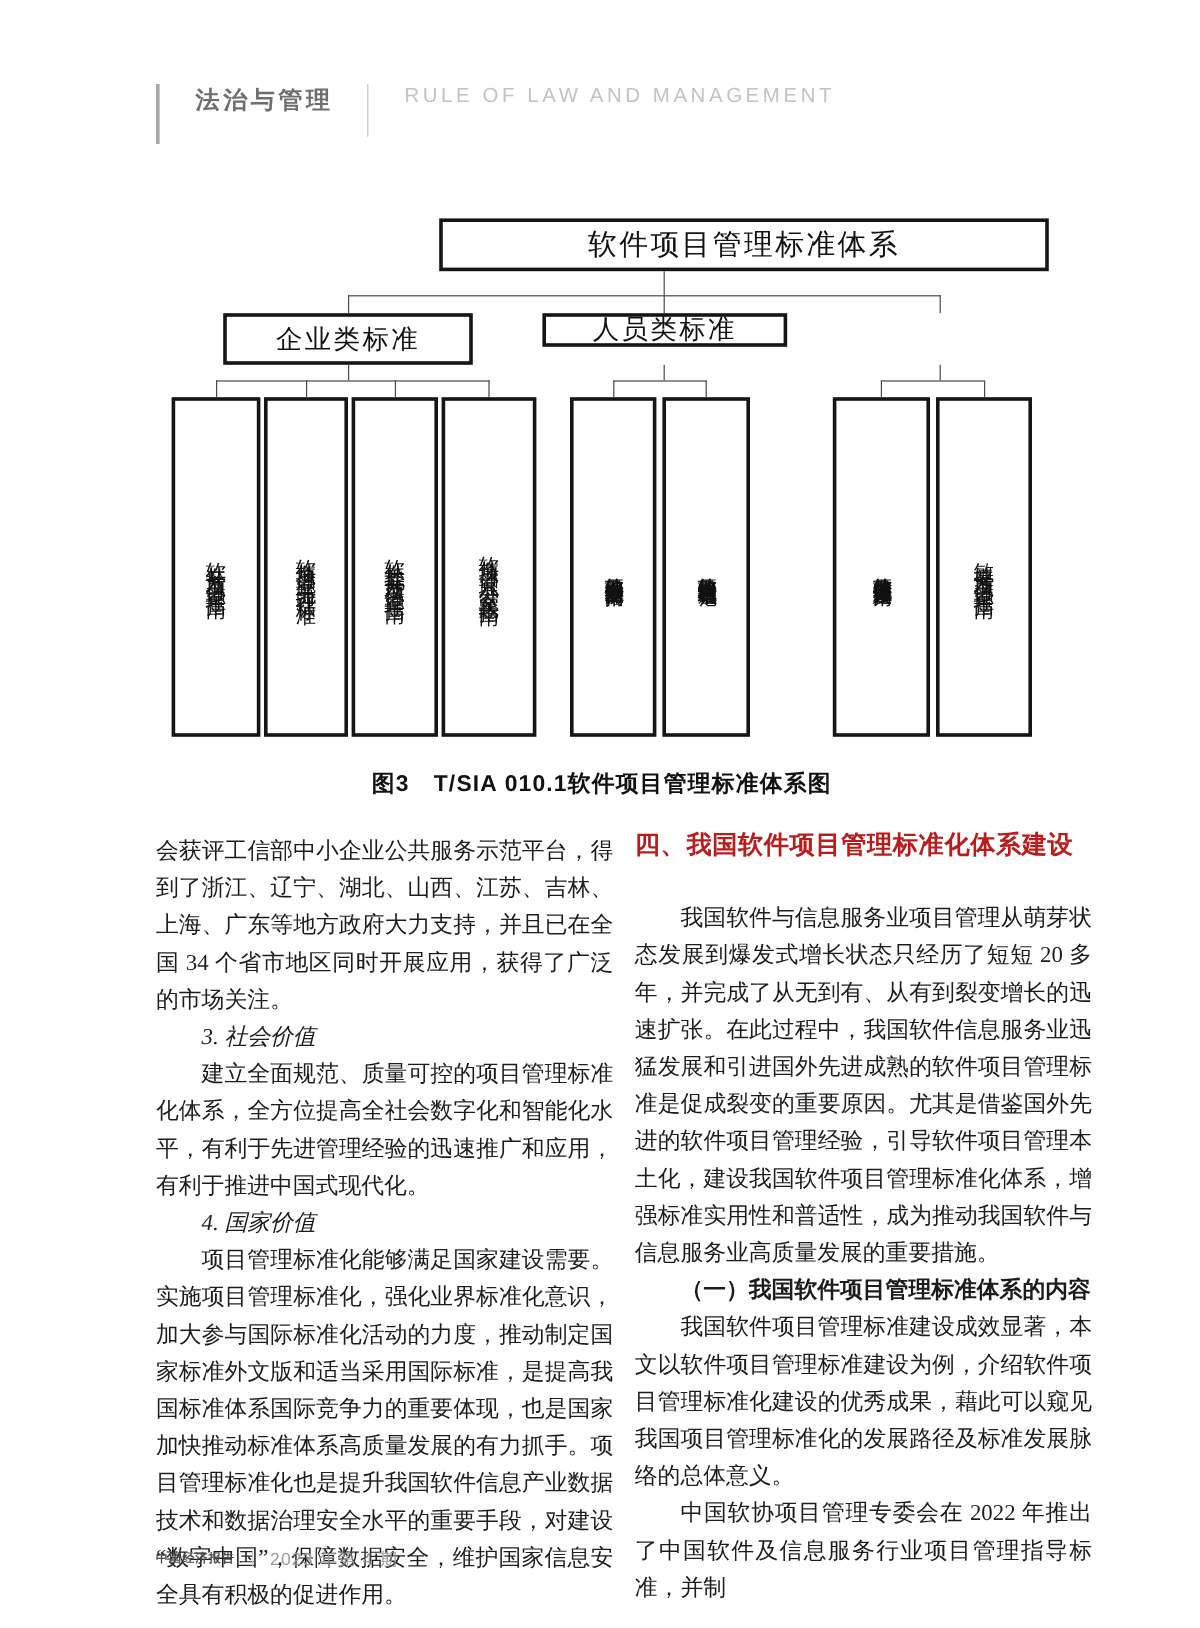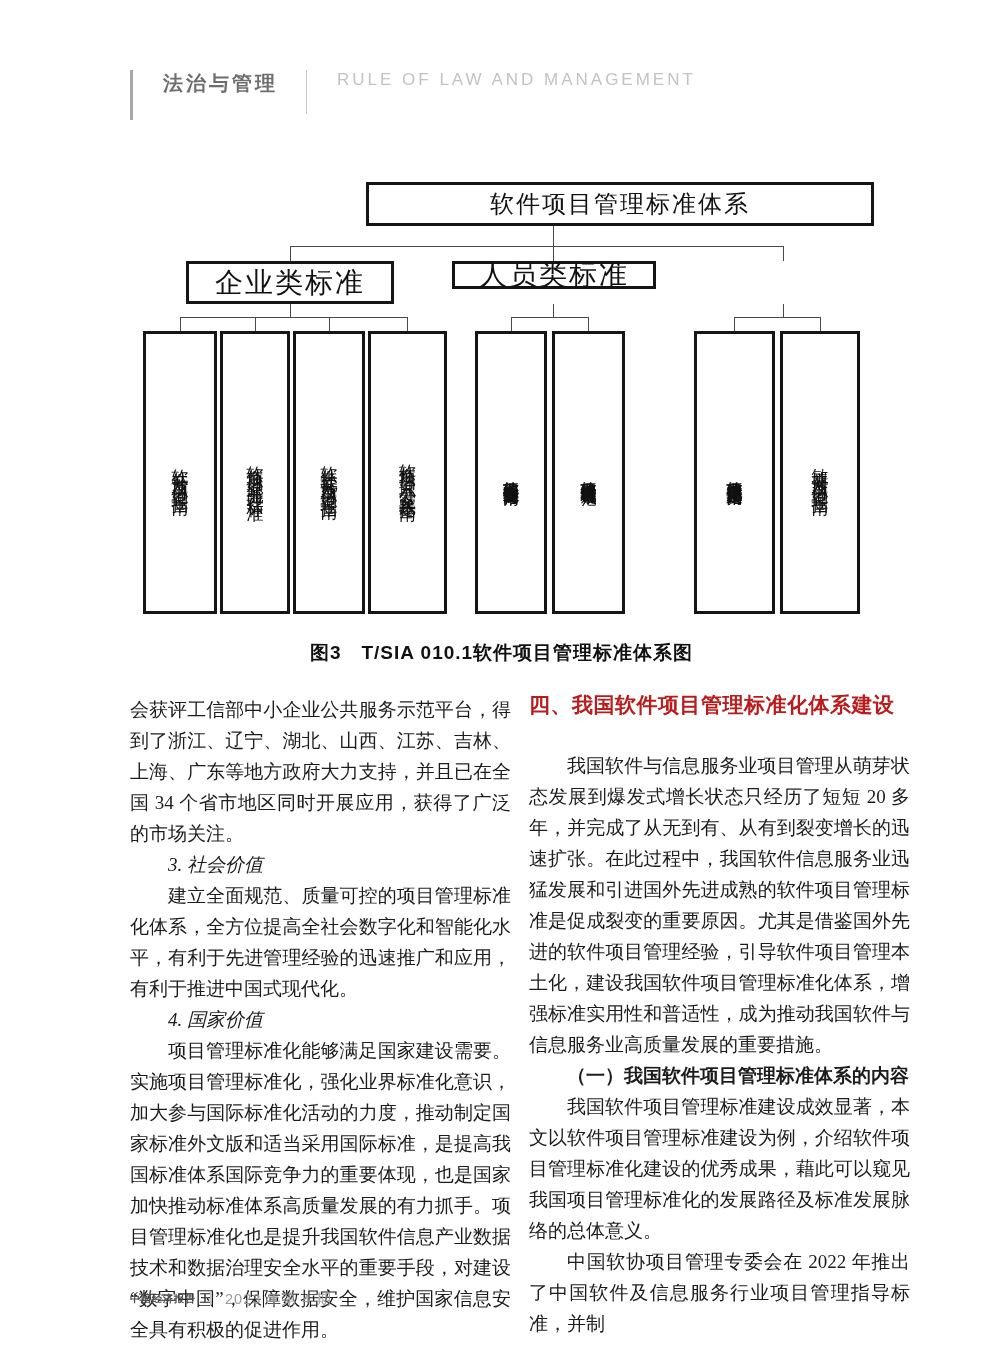--- a/index.html
+++ b/index.html
@@ -17,21 +17,21 @@
   .hdr-cn { margin-left:30px; font-family:"Liberation Sans","DejaVu Sans",sans-serif;
             font-weight:bold; font-size:20px; color:#6e6e6e; letter-spacing:3px; }
   .hdr-div { width:1px; height:44px; background:#c6c6c6; margin:0 30px 0 28px; }
   .hdr-en { font-family:"Liberation Sans","DejaVu Sans",sans-serif;
             font-size:17px; color:#c3c3c3; letter-spacing:3px; }
 
   
   .dbox {
     position:absolute; background:#fff; border:3px solid #151515;
     display:flex; align-items:center; justify-content:center;
-    font-size:28px; letter-spacing:2px; color:#111;
+    font-size:22px; letter-spacing:2px; color:#111;
   }
   .root-box  { left:338px; top:182px; width:508px; height:44px; font-size:24px;margin-left:28px; }
   .branch-0  { left:186px; top:261px; width:208px; height:43px; }
   .branch-1  { left:452px; top:261px; width:204px; height:28px; }
   .branch-2  { left:680px; top:261px; width:206px; height:43px; }
 
   .leaf {
     position:absolute; top:331px; height:283px; background:#fff;
     border:3px solid #151515; display:flex; align-items:center; justify-content:center;
   }

